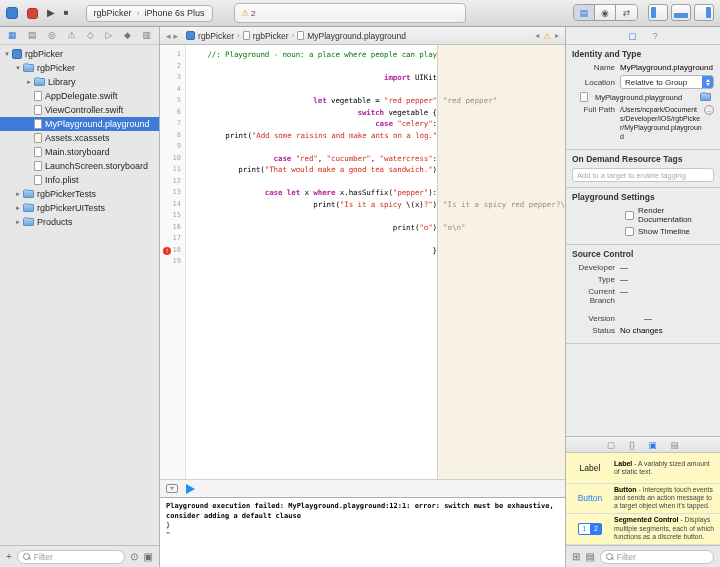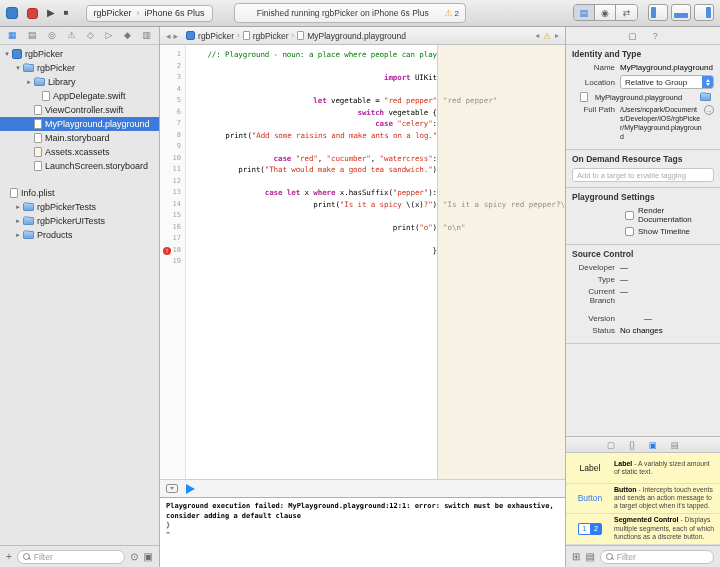--- a/index.html
+++ b/index.html
@@ -182,21 +182,20 @@
       <span class="tb-red"></span>
       <span class="tb-btn">▶</span>
       <span class="tb-btn stop">■</span>
       <div class="scheme">
         <span>rgbPicker</span>
         <span class="sep">›</span>
         <span>iPhone 6s Plus</span>
       </div>
     </div>
     <div class="status">
-      <span class="status-text">Finished running rgbPicker on iPhone 6s Plus</span>
       <span class="warn">
         <span>⚠</span>
         <b>2</b>
       </span>
     </div>
     <div class="tb-right">
       <div class="seg" id="editor-modes">
           <span class="seg-b active">▤</span>
           <span class="seg-b">◉</span>
           <span class="seg-b">⇄</span>
@@ -235,51 +234,51 @@
         <div class="nav-row" style="padding-left: 13px;">
           <span class="disc">▾</span>
           <span class="fi folder"></span>
           <span>rgbPicker</span>
         </div>
         <div class="nav-row" style="padding-left: 24px;">
           <span class="disc">▸</span>
           <span class="fi folder"></span>
           <span>Library</span>
         </div>
-        <div class="nav-row" style="padding-left: 32px;">
+        <div class="nav-row" style="padding-left: 24px;">
           <span class="disc"></span>
           <span class="fi doc"></span>
           <span>AppDelegate.swift</span>
         </div>
         <div class="nav-row" style="padding-left: 24px;">
           <span class="disc"></span>
           <span class="fi doc"></span>
           <span>ViewController.swift</span>
         </div>
         <div class="nav-row selected" style="padding-left: 24px;">
           <span class="disc"></span>
           <span class="fi doc"></span>
           <span>MyPlayground.playground</span>
-        </div>
-        <div class="nav-row" style="padding-left: 24px;">
-          <span class="disc"></span>
-          <span class="fi doc"></span>
-          <span>Main.storyboard</span>
         </div>
         <div class="nav-row" style="padding-left: 24px;">
           <span class="disc"></span>
           <span class="fi assets"></span>
           <span>Assets.xcassets</span>
         </div>
         <div class="nav-row" style="padding-left: 24px;">
           <span class="disc"></span>
           <span class="fi doc"></span>
+          <span>Main.storyboard</span>
+        </div>
+        <div class="nav-row" style="padding-left: 24px;">
+          <span class="disc"></span>
+          <span class="fi doc"></span>
           <span>LaunchScreen.storyboard</span>
         </div>
-        <div class="nav-row" style=" margin-top: 13px;">
+        <div class="nav-row" style="padding-left: 24px;">
           <span class="disc"></span>
           <span class="fi doc"></span>
           <span>Info.plist</span>
         </div>
         <div class="nav-row" style="padding-left: 13px;">
           <span class="disc">▸</span>
           <span class="fi folder"></span>
           <span>rgbPickerTests</span>
         </div>
         <div class="nav-row" style="padding-left: 13px;">

